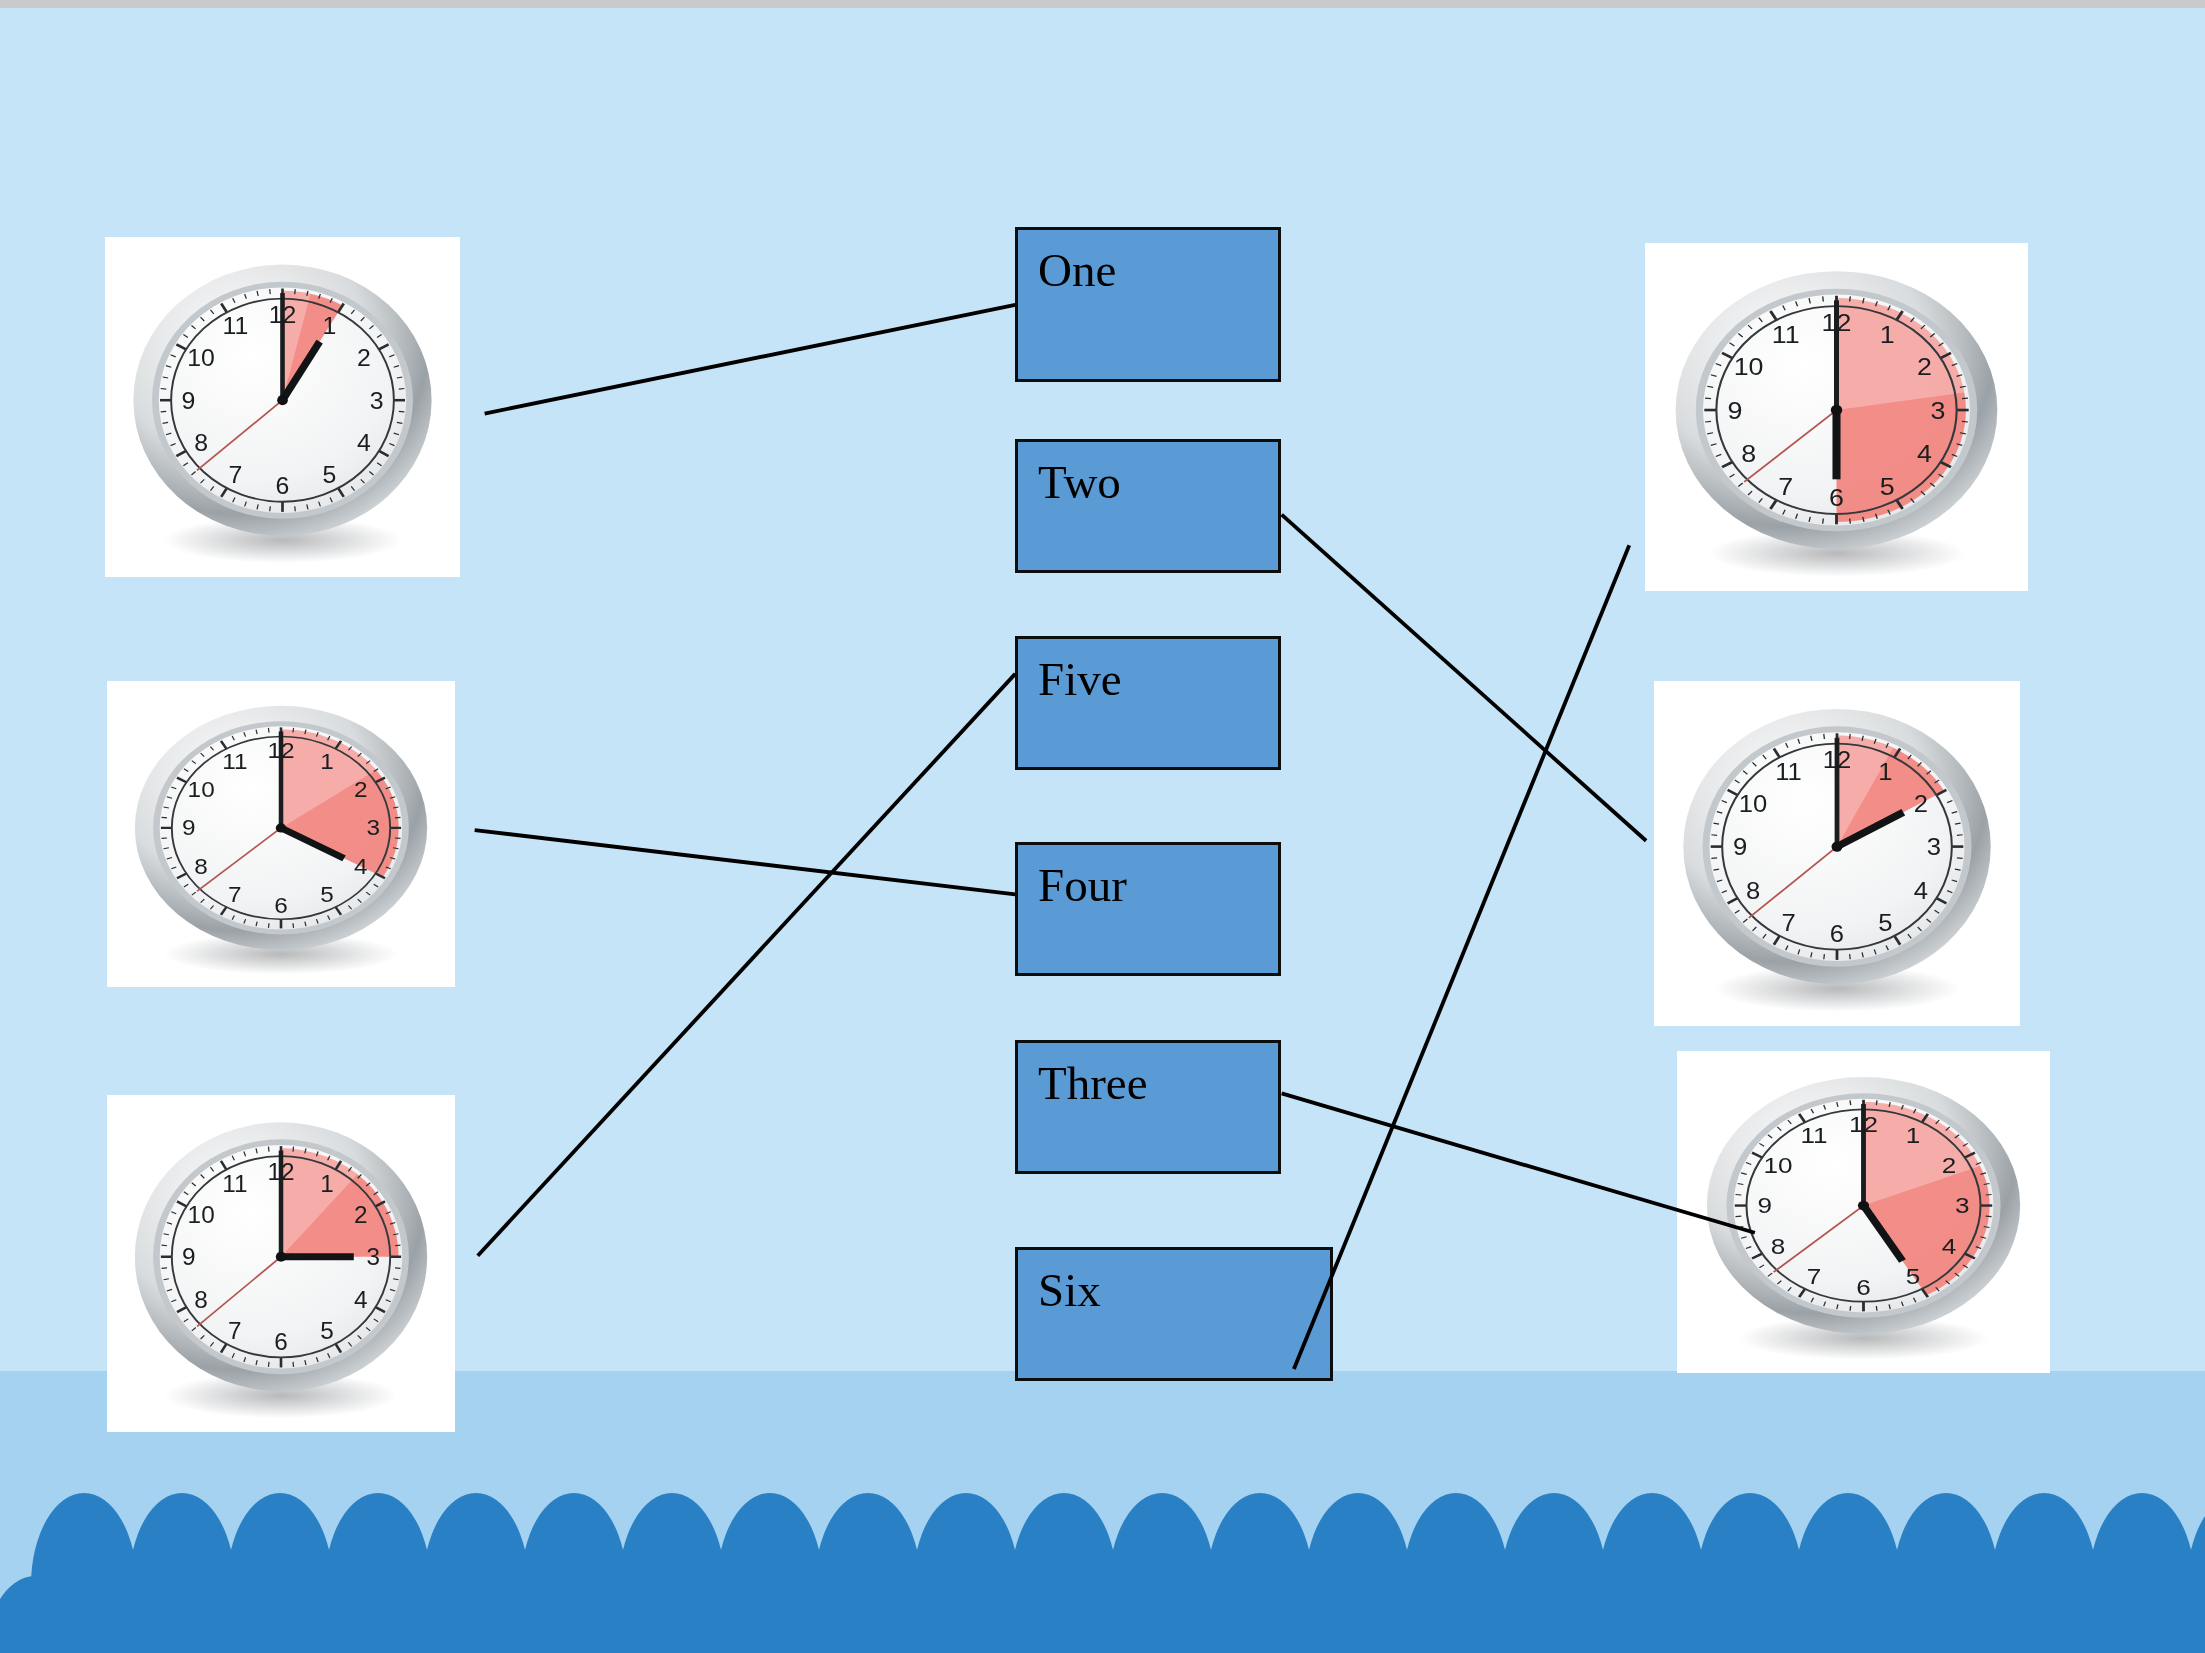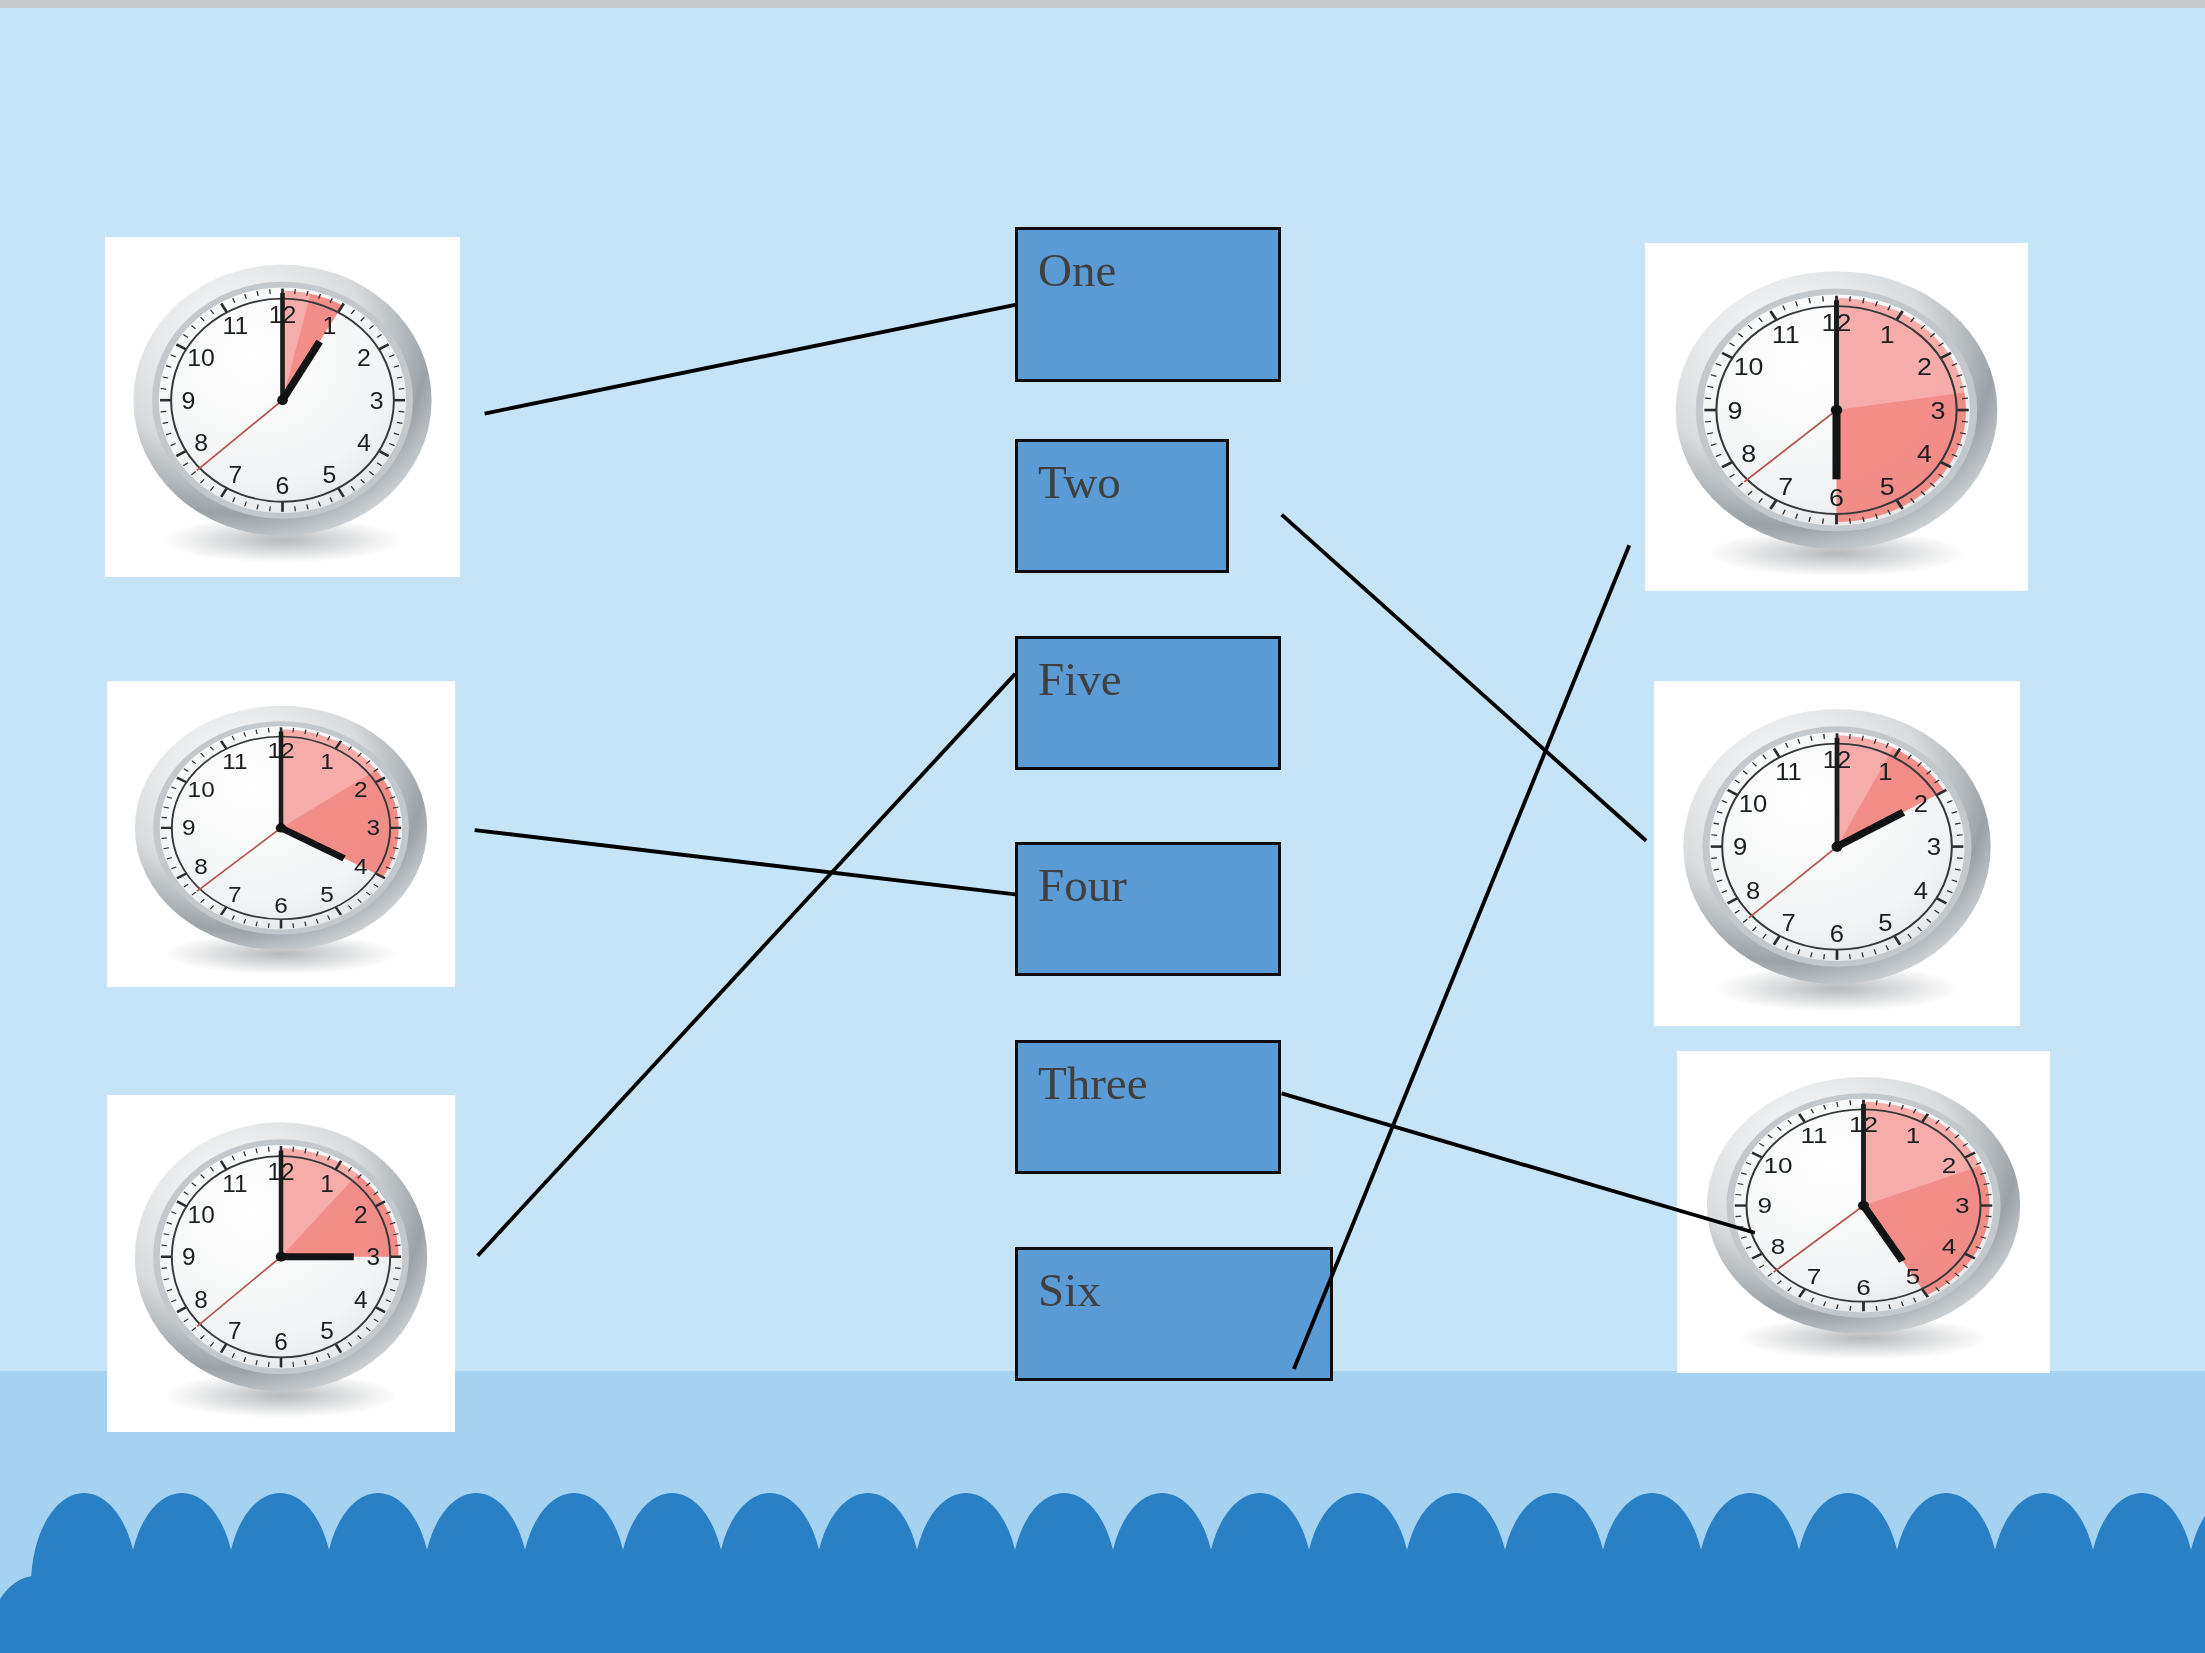--- a/index.html
+++ b/index.html
@@ -38,21 +38,21 @@
   
   .clock-frame{position:absolute;background:#ffffff;}
   .clock-svg{display:block;width:100%;height:100%;}
 
   
   .label-box{
     position:absolute;
     background:#5B9BD5;
     border:3.1px solid #0D0D0D;
     box-sizing:border-box;
-    color:#404040;
+    color:#000000;
     font-size:47px;
     line-height:1;
     padding:17px 0 0 20px;
     font-family:"Liberation Serif", serif;
   }
 
   
   #connectors{position:absolute;left:0;top:0;width:2205px;height:1654px;pointer-events:none;}
 </style>
 </head>
@@ -738,21 +738,21 @@
           <line x1="100" y1="96" x2="51.81478677397596" y2="137.29526154531567" stroke="#b4534f" stroke-width="1"></line>
           <line x1="100" y1="96" x2="100" y2="32.958000000000006" stroke="#1a1c1e" stroke-width="2.6"></line>
           <line x1="100" y1="96" x2="120.916" y2="130.4816674770812" stroke="#111315" stroke-width="4.2"></line>
           <circle cx="100" cy="96" r="3" fill="#0f1112"></circle>
         </svg>
       </div>
     </div>
 
   <div id="label-layer">
       <div class="label-box" style="left: 1015px; top: 227px; width: 266px; height: 155px; background: rgb(91, 155, 213); border-color: rgb(13, 13, 13);"><span>One</span></div>
-      <div class="label-box" style="left: 1015px; top: 439px; width: 214px; height: 134px; background: rgb(91, 155, 213); border-color: rgb(13, 13, 13);"><span>Two</span></div>
+      <div class="label-box" style="left: 1015px; top: 439px; width: 266px; height: 134px; background: rgb(91, 155, 213); border-color: rgb(13, 13, 13);"><span>Two</span></div>
       <div class="label-box" style="left: 1015px; top: 636px; width: 266px; height: 134px; background: rgb(91, 155, 213); border-color: rgb(13, 13, 13);"><span>Five</span></div>
       <div class="label-box" style="left: 1015px; top: 842px; width: 266px; height: 134px; background: rgb(91, 155, 213); border-color: rgb(13, 13, 13);"><span>Four</span></div>
       <div class="label-box" style="left: 1015px; top: 1040px; width: 266px; height: 134px; background: rgb(91, 155, 213); border-color: rgb(13, 13, 13);"><span>Three</span></div>
       <div class="label-box" style="left: 1015px; top: 1247px; width: 318px; height: 134px; background: rgb(91, 155, 213); border-color: rgb(13, 13, 13);"><span>Six</span></div>
     </div>
 
   <svg id="connectors" viewBox="0 0 2880 2160" xmlns="http://www.w3.org/2000/svg">
       <line x1="633" y1="540" x2="1326" y2="398" stroke="#000000" stroke-width="5"></line>
       <line x1="1674" y1="672" x2="2150" y2="1098" stroke="#000000" stroke-width="5"></line>
       <line x1="624" y1="1640" x2="1326" y2="880" stroke="#000000" stroke-width="5"></line>

